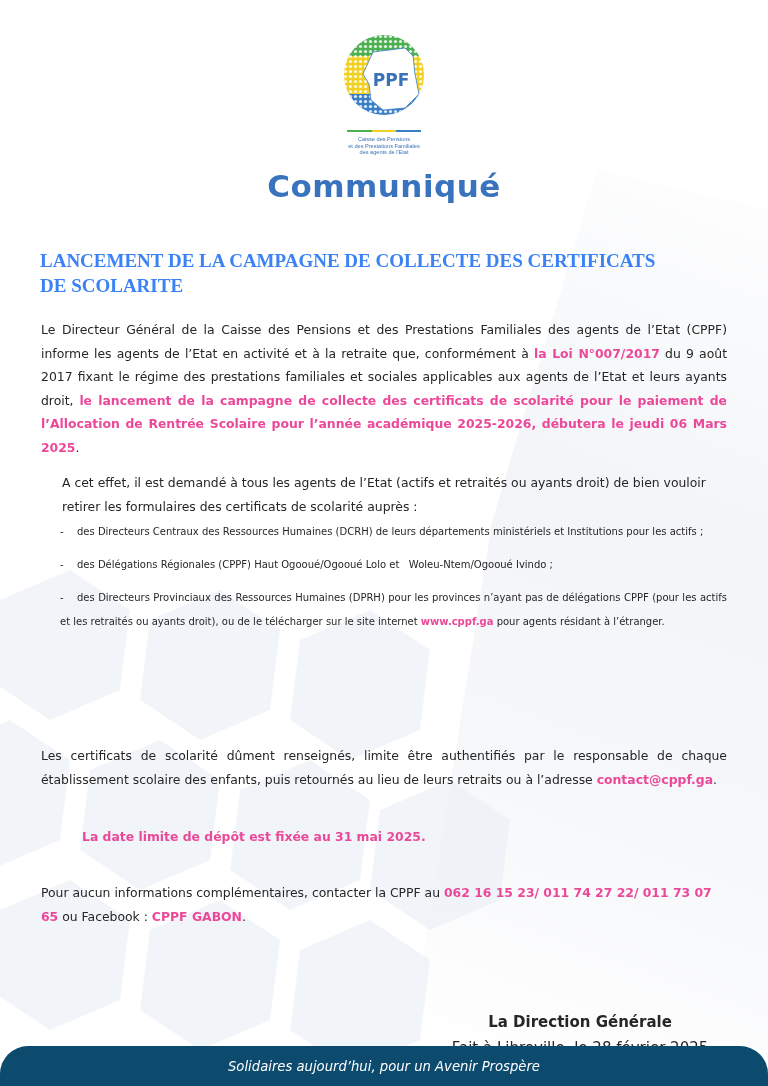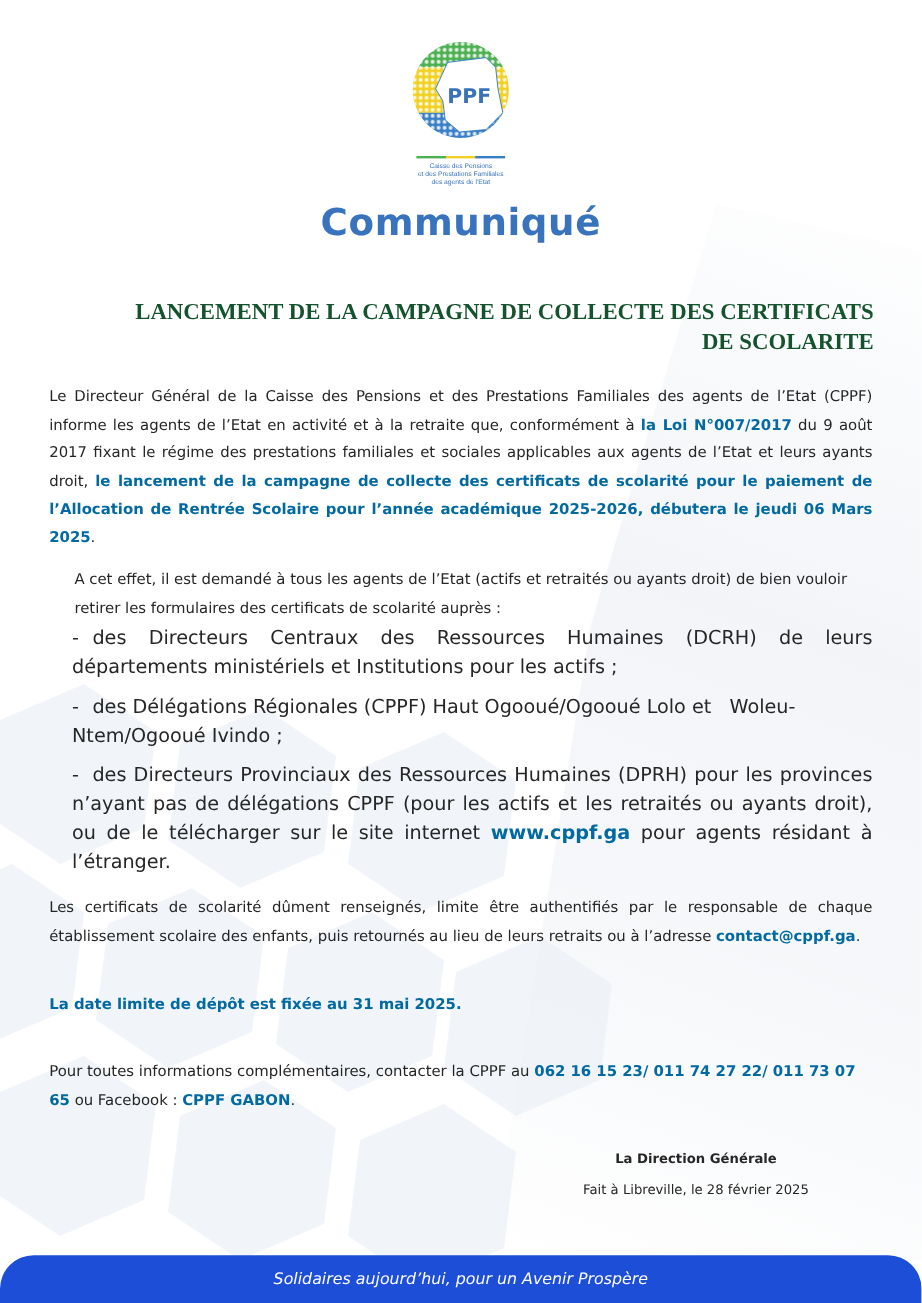--- a/index.html
+++ b/index.html
@@ -18,44 +18,44 @@
   .logo { position: absolute; left: 331px; top: 22px; width: 106px; height: 130px; }
   .logo-globe { position: absolute; left: 12px; top: 12px; width: 82px; height: 82px; }
   .logo-bars { position: absolute; left: 16px; top: 108px; width: 74px; height: 2px; display: flex; }
   .logo-bars span { flex: 1; height: 2px; }
   .logo-caption { position: absolute; left: 0; top: 114px; width: 106px; text-align: center;
     font-family: "Liberation Sans", sans-serif; font-size: 5.6px; line-height: 6.6px; color: #3a72b8; }
 
   .title { position: absolute; left: 0; top: 168px; width: 768px; text-align: center;
     font-family: "DejaVu Sans", sans-serif; font-weight: bold; font-size: 31px; letter-spacing: 0.5px; color: #3973bd; }
 
-  .subtitle { position: absolute; left: 40px; top: 248px; width: 688px; text-align: right;
-    font-family: "Liberation Serif", serif; font-size: 19px; line-height: 25px; color: #14532d; }
+  .subtitle { position: absolute; left: 40px; top: 248px; width: 688px; text-align: left;
+    font-family: "Liberation Serif", serif; font-size: 19px; line-height: 25px; color: #3b82f6; }
 
   .body-text { position: absolute; left: 41px; width: 686px; font-family: "DejaVu Sans", sans-serif;
     font-size: 12.4px; color: #262626; }
   .justify { text-align: justify; }
-  .blue { color: #0369a1; font-weight: bold; }
+  .blue { color: #ec4899; font-weight: bold; }
 
   .p1 { top: 318px; line-height: 23.5px; text-align: justify; }
   .p2 { top: 471px; line-height: 24px; margin-left: 21px; }
-  .list { position: absolute; left: 60px; width: 667px; top: 520px; font-size: 16px; line-height: 24px; }
+  .list { position: absolute; left: 60px; width: 667px; top: 520px; font-size: 10px; line-height: 24px; }
   .list .item { margin-bottom: 9px; }
   .list .item.justify { text-align: justify; }
   .dash { display: inline-block; width: 17px; }
 
   .p3 { top: 744px; line-height: 24px; text-align: justify; }
-  .p4 { top: 826px; line-height: 22px; }
+  .p4 { top: 826px; line-height: 22px; margin-left: 41px; }
   .p5 { top: 881px; line-height: 24px; }
 
-  .signature { position: absolute; left: 430px; top: 953px; width: 300px; text-align: center;
-    font-family: "DejaVu Sans", sans-serif; font-size: 11px; line-height: 26px; color: #262626; }
+  .signature { position: absolute; left: 430px; top: 1009px; width: 300px; text-align: center;
+    font-family: "DejaVu Sans", sans-serif; font-size: 15px; line-height: 26px; color: #262626; }
   .signature .sig-title { font-weight: bold; }
 
-  .footer { position: absolute; left: 0; top: 1046px; width: 768px; height: 40px; background: #1d4ed8;
+  .footer { position: absolute; left: 0; top: 1046px; width: 768px; height: 40px; background: #0c4a6e;
     border-top-left-radius: 28px; border-top-right-radius: 28px;
     display: flex; align-items: center; justify-content: center; }
   .footer span { font-family: "DejaVu Sans", sans-serif; font-style: italic; font-size: 13.2px; color: #ffffff; }
 </style>
 </head>
 <body>
 
 <div class="bg">
   <svg class="bg-hex" viewBox="0 0 560 520" xmlns="http://www.w3.org/2000/svg">
     <g fill="#e6edf6">
@@ -124,21 +124,21 @@
     <div class="item"><span class="dash">-</span><span style="white-space:pre-wrap">des Délégations Régionales (CPPF) Haut Ogooué/Ogooué Lolo et   Woleu-Ntem/Ogooué Ivindo ;</span></div>
     <div class="item justify"><span class="dash">-</span><span>des Directeurs Provinciaux des Ressources Humaines (DPRH) pour les provinces n’ayant pas de délégations CPPF (pour les actifs et les retraités ou ayants droit), ou de le télécharger sur le site internet </span><a class="blue" style="text-decoration:none">www.cppf.ga</a><span> pour agents résidant à l’étranger.</span></div>
   </div>
 
   <p class="body-text p3"><span>Les certificats de scolarité dûment renseignés, limite être authentifiés par le responsable de chaque établissement scolaire des enfants, puis retournés au lieu de leurs retraits ou à l’adresse </span><a class="blue" style="text-decoration:none">contact@cppf.ga</a><span>.</span></p>
 
   <div class="body-text p4">
     <div class="blue">La date limite de dépôt est fixée au 31 mai 2025.</div>
   </div>
 
-  <p class="body-text p5"><span>Pour toutes informations complémentaires, contacter la CPPF au </span><span class="blue">062 16 15 23/ 011 74 27 22/ 011 73 07 65</span><span> ou Facebook : </span><span class="blue">CPPF GABON</span><span>.</span></p>
+  <p class="body-text p5"><span>Pour aucun informations complémentaires, contacter la CPPF au </span><span class="blue">062 16 15 23/ 011 74 27 22/ 011 73 07 65</span><span> ou Facebook : </span><span class="blue">CPPF GABON</span><span>.</span></p>
 
   <div class="signature">
     <div class="sig-title">La Direction Générale</div>
     <div>Fait à Libreville, le 28 février 2025</div>
   </div>
 
   <div class="footer">
     <span>Solidaires aujourd’hui, pour un Avenir Prospère</span>
   </div>
 

